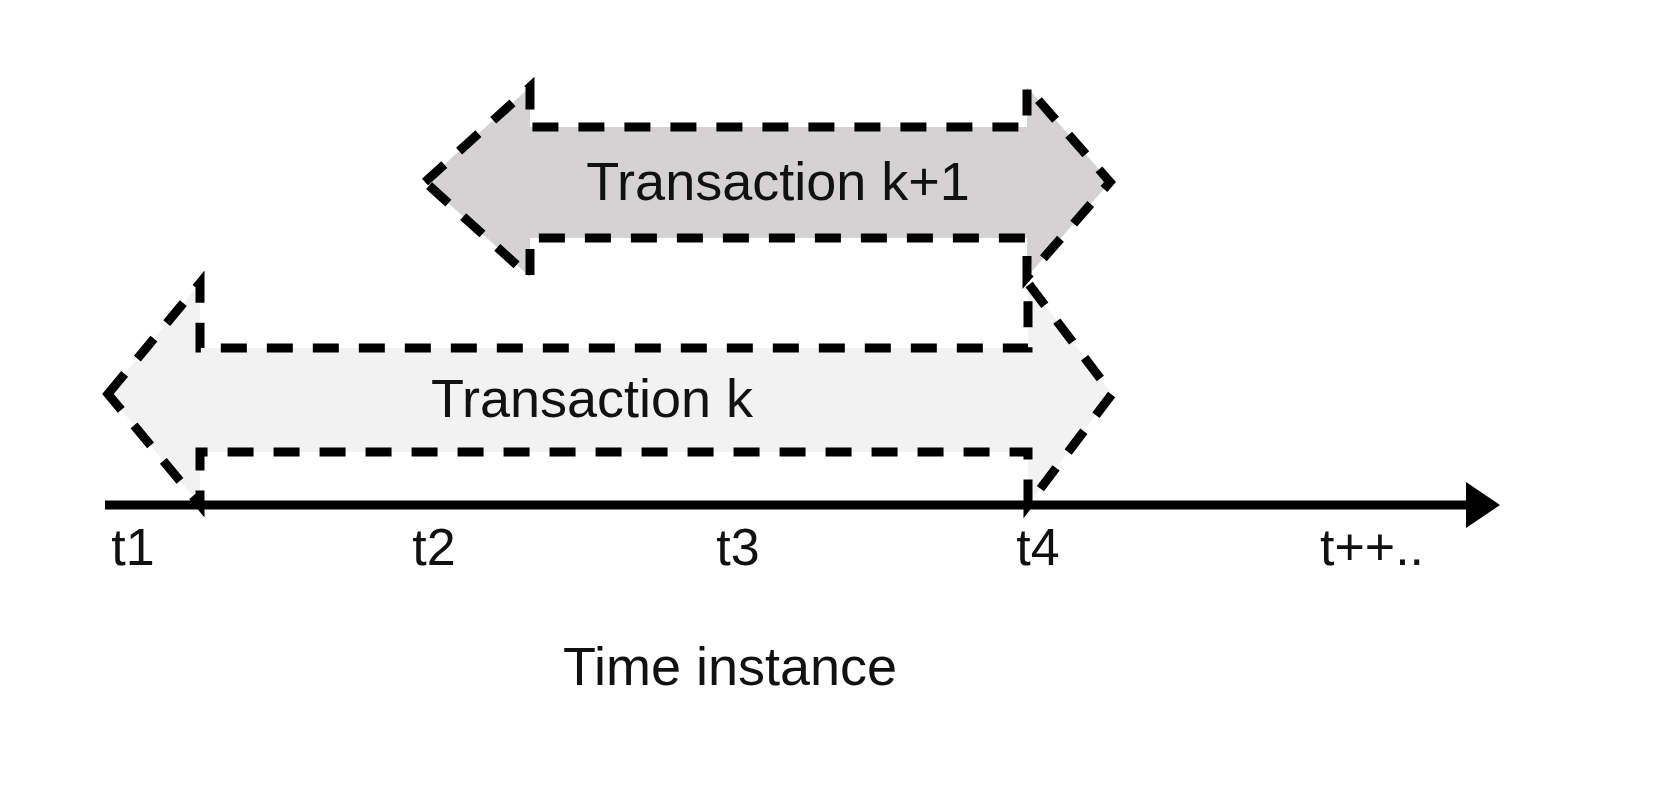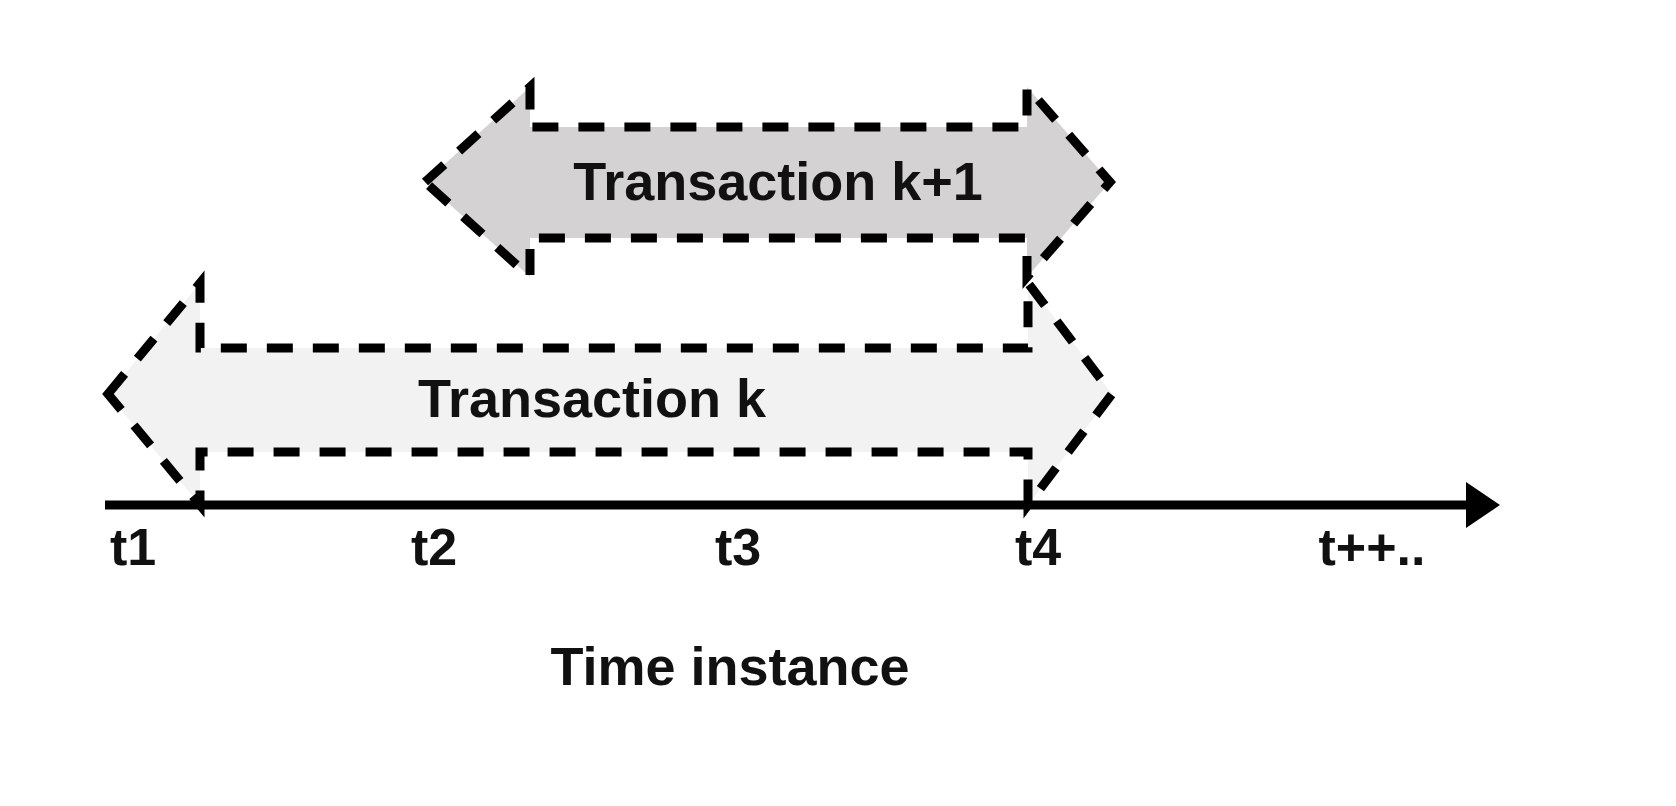--- a/index.html
+++ b/index.html
@@ -9,21 +9,20 @@
   }
   body {
     font-family: "Liberation Sans", sans-serif;
   }
   #canvas {
     position: relative;
     width: 1676px;
     height: 806px;
     background: #ffffff;
     overflow: hidden;
-    font-weight: bold;
   }
   #figure-svg {
     position: absolute;
     left: 0;
     top: 0;
     width: 1676px;
     height: 806px;
   }
   .arrow-label {
     font-family: "Liberation Sans", sans-serif;

